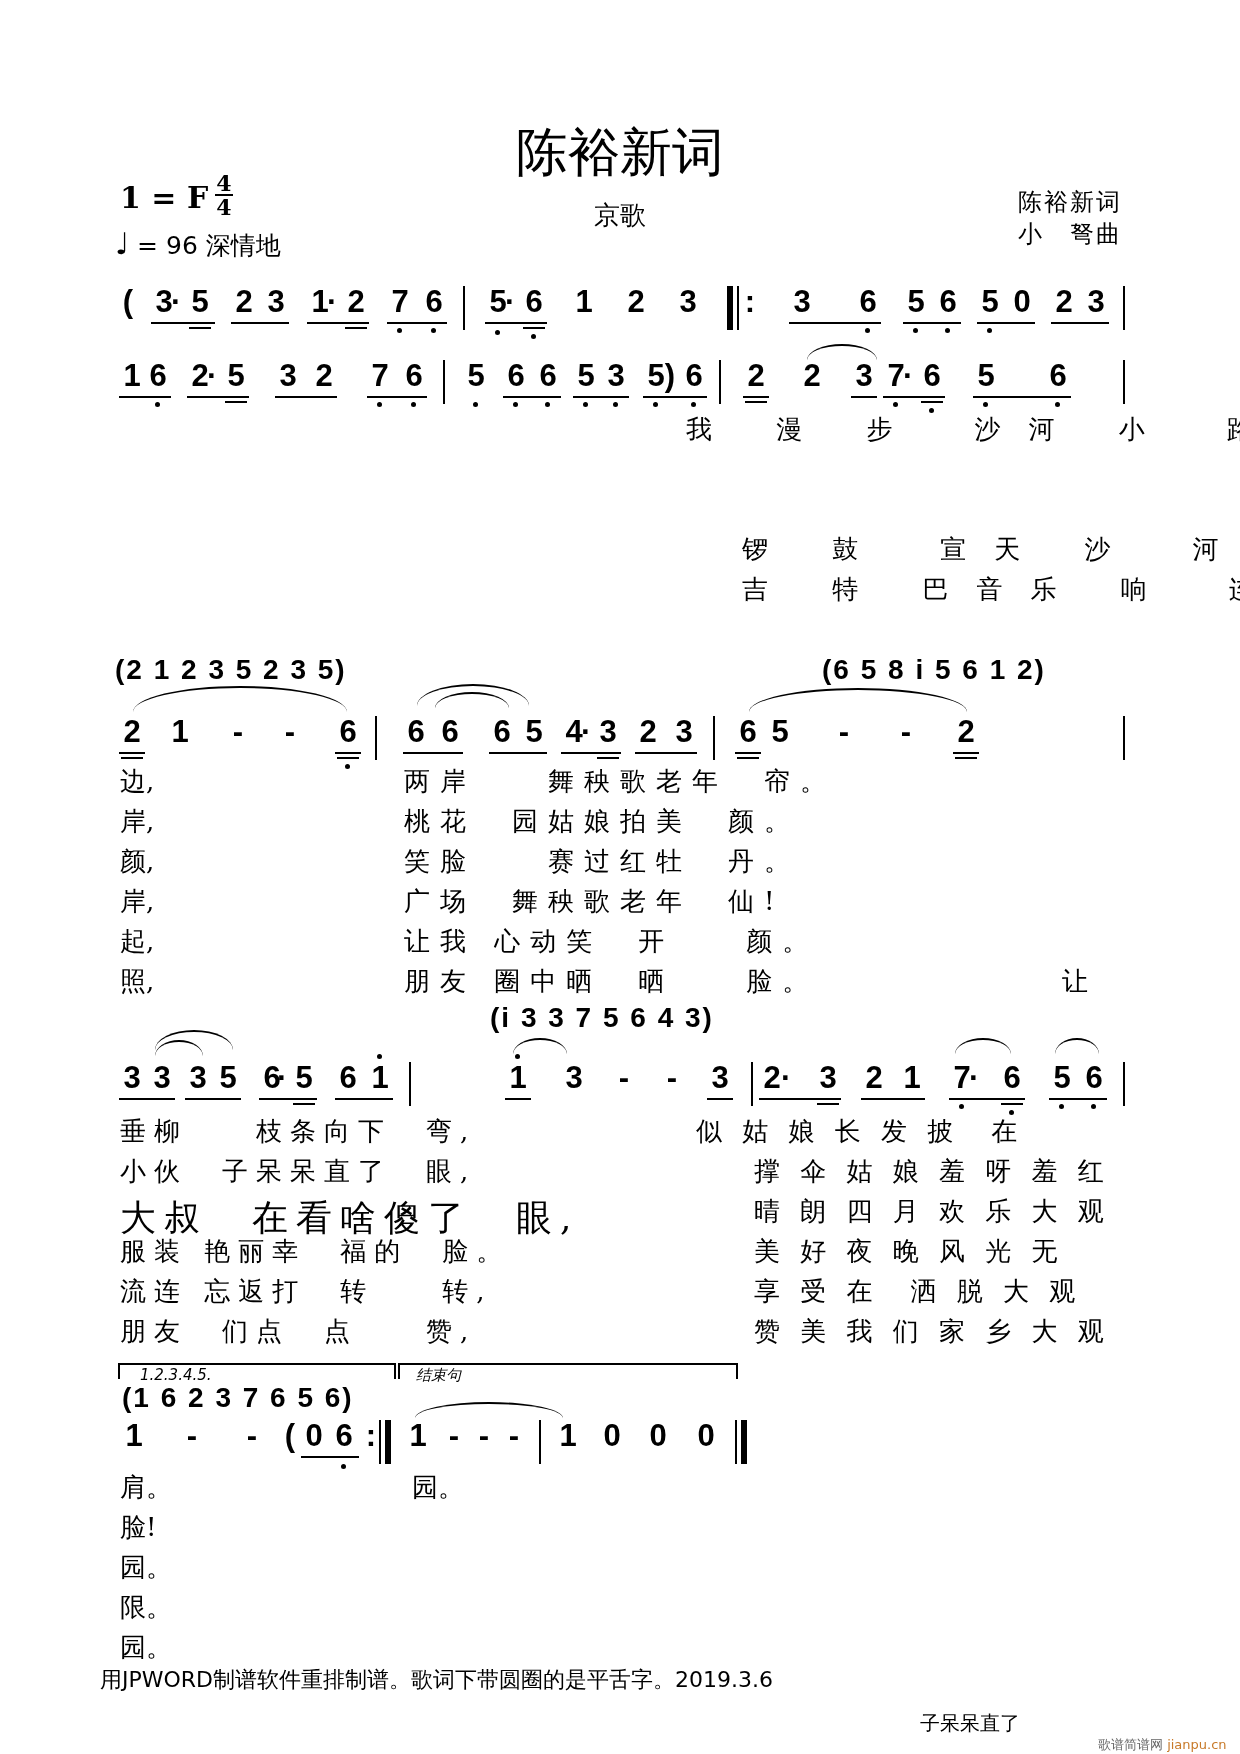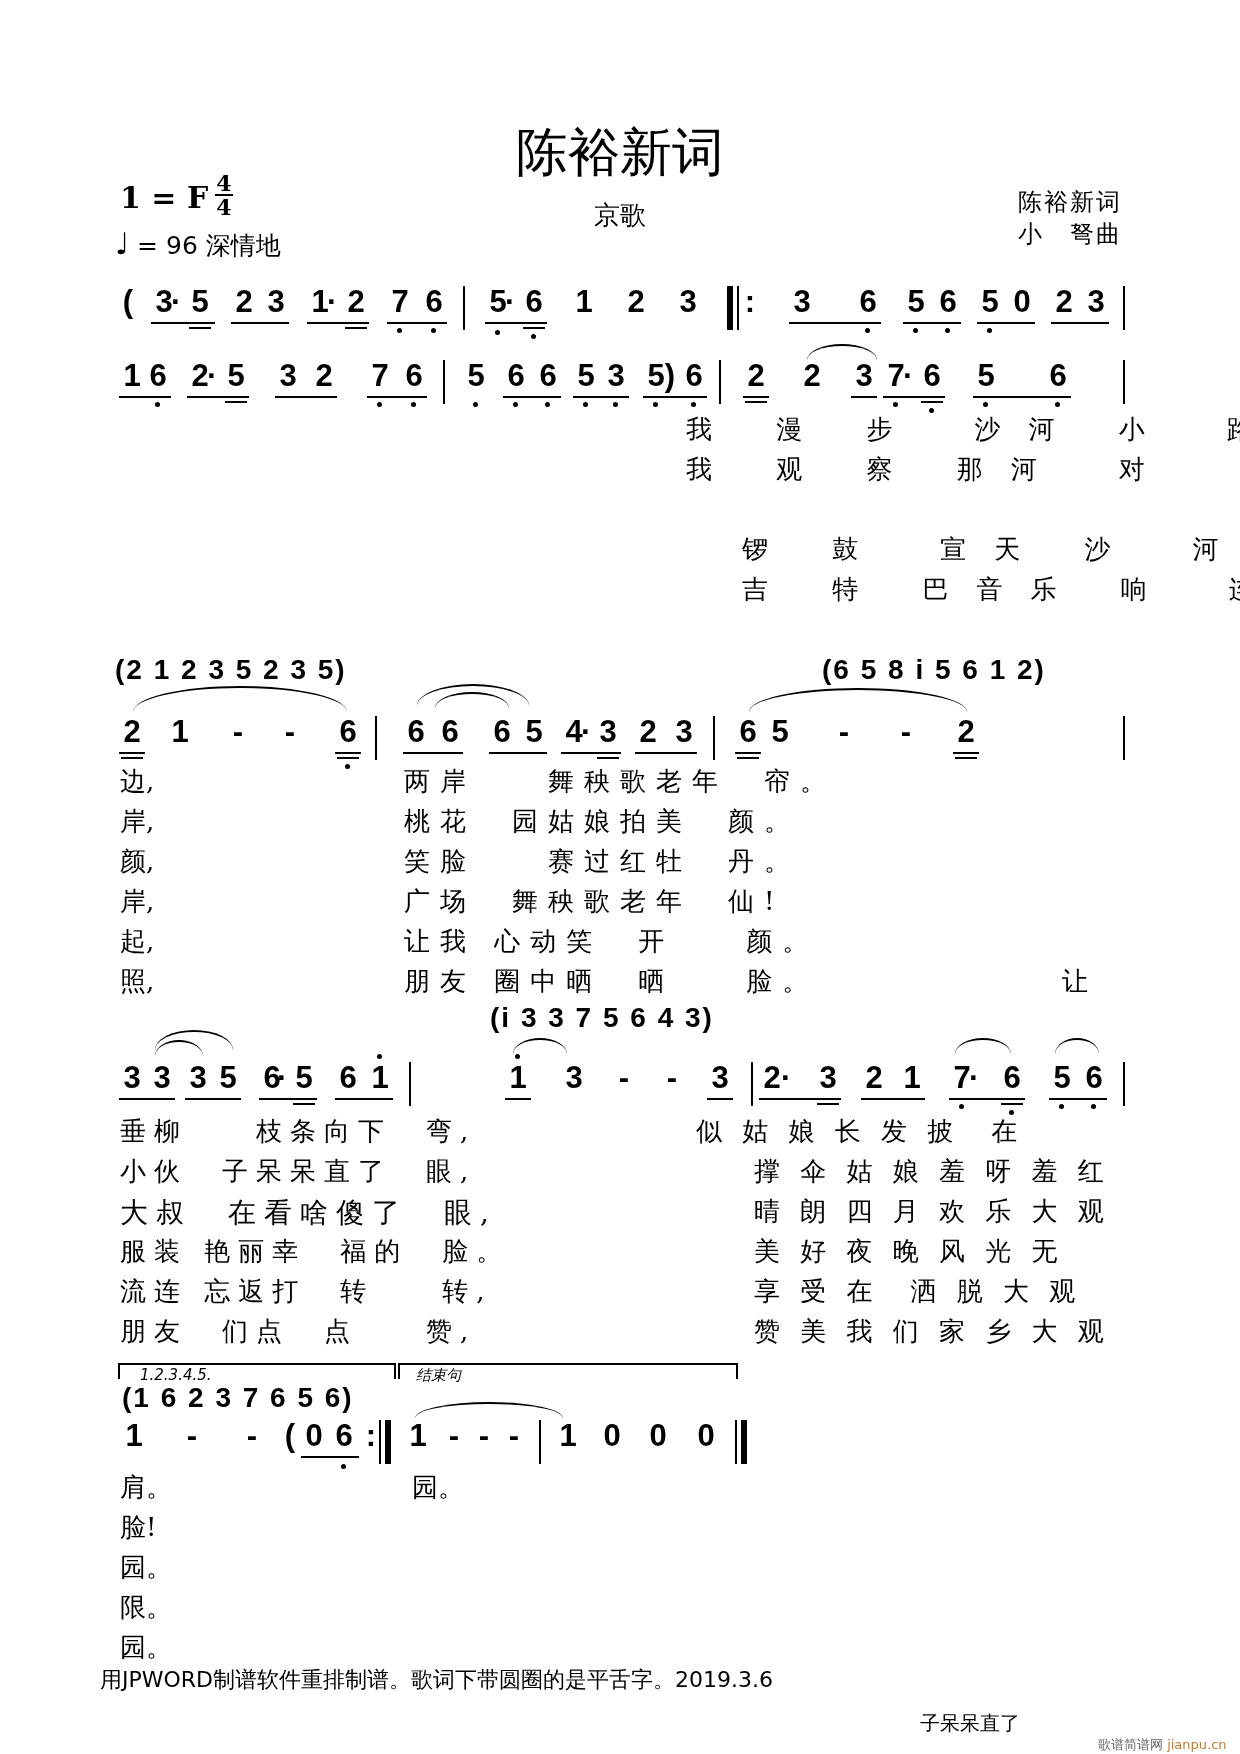--- a/index.html
+++ b/index.html
@@ -158,21 +158,20 @@
     <span class="dot" style="left:814px;top:50px"></span>
   <span class="ul" style="left:858px;top:38px;width:98px"></span>
   <span class="dot" style="left:868px;top:44px"></span>
     <span class="dot" style="left:940px;top:44px"></span>
   <span class="slur" style="left:692px;top:-14px;width:70px"></span>
 
 </div>
 
 <div class="lyr" style="top:412px;left:0;width:1240px;height:260px">
   <div class="abs" style="left:686px;top:0;font-family:'DejaVu Serif',serif;font-size:26px;letter-spacing:28px">我 漫 步　沙河 小　路</div>
-  <div class="abs" style="left:686px;top:40px;font-family:'DejaVu Serif',serif;font-size:26px;letter-spacing:28px">我 观 察 那河　对</div>
   <div class="abs" style="left:742px;top:120px;font-family:'DejaVu Serif',serif;font-size:26px;letter-spacing:28px">锣 鼓　宣天 沙　河</div>
   <div class="abs" style="left:742px;top:160px;font-family:'DejaVu Serif',serif;font-size:26px;letter-spacing:28px">吉 特 巴音乐 响　连</div>
 </div>
 
 <div class="inter" style="left:115px;top:654px">(2 1 2 3 5 2 3 5)</div>
 <div class="inter" style="left:822px;top:654px">(6 5 8 i 5 6 1 2)</div>
 
 <div class="staff" style="top:714px; width:1010px;">
   <span class="n" style="left:4px">2</span>
     <span class="n" style="left:52px">1</span>
@@ -288,21 +287,21 @@
   <span class="slur" style="left:840px;top:-22px;width:56px"></span>
   <span class="slur" style="left:940px;top:-22px;width:44px"></span>
 
 </div>
 
 <div>
   <div class="abs" style="left:120px;top:1114px;font-family:'DejaVu Serif',serif;font-size:26px;letter-spacing:8px">垂柳　　枝条向下　弯,</div>
   <div class="abs" style="left:696px;top:1114px;font-family:'DejaVu Serif',serif;font-size:26px;letter-spacing:6px">似 姑 娘 长 发 披　在</div>
   <div class="abs" style="left:120px;top:1154px;font-family:'DejaVu Serif',serif;font-size:26px;letter-spacing:8px">小伙　子呆呆直了　眼,</div>
   <div class="abs" style="left:754px;top:1154px;font-family:'DejaVu Serif',serif;font-size:26px;letter-spacing:6px">撑 伞 姑 娘 羞 呀 羞 红</div>
-  <div class="abs" style="left:120px;top:1194px;font-family:'DejaVu Serif',serif;font-size:28px;letter-spacing:8px">大叔　在看啥傻了　眼,</div>
+  <div class="abs" style="left:120px;top:1194px;font-family:'DejaVu Serif',serif;font-size:36px;letter-spacing:8px">大叔　在看啥傻了　眼,</div>
   <div class="abs" style="left:754px;top:1194px;font-family:'DejaVu Serif',serif;font-size:26px;letter-spacing:6px">晴 朗 四 月 欢 乐 大 观</div>
   <div class="abs" style="left:120px;top:1234px;font-family:'DejaVu Serif',serif;font-size:26px;letter-spacing:8px">服装 艳丽幸　福的　脸。</div>
   <div class="abs" style="left:754px;top:1234px;font-family:'DejaVu Serif',serif;font-size:26px;letter-spacing:6px">美 好 夜 晚 风 光 无</div>
   <div class="abs" style="left:120px;top:1274px;font-family:'DejaVu Serif',serif;font-size:26px;letter-spacing:8px">流连 忘返打　转　　转,</div>
   <div class="abs" style="left:754px;top:1274px;font-family:'DejaVu Serif',serif;font-size:26px;letter-spacing:6px">享 受 在　洒 脱 大 观</div>
   <div class="abs" style="left:120px;top:1314px;font-family:'DejaVu Serif',serif;font-size:26px;letter-spacing:8px">朋友　们点　点　　赞,</div>
   <div class="abs" style="left:754px;top:1314px;font-family:'DejaVu Serif',serif;font-size:26px;letter-spacing:6px">赞 美 我 们 家 乡 大 观</div>
 </div>
 
 <div class="volta" style="left:118px;top:1363px;width:274px;border-right:2px solid #000"></div>

